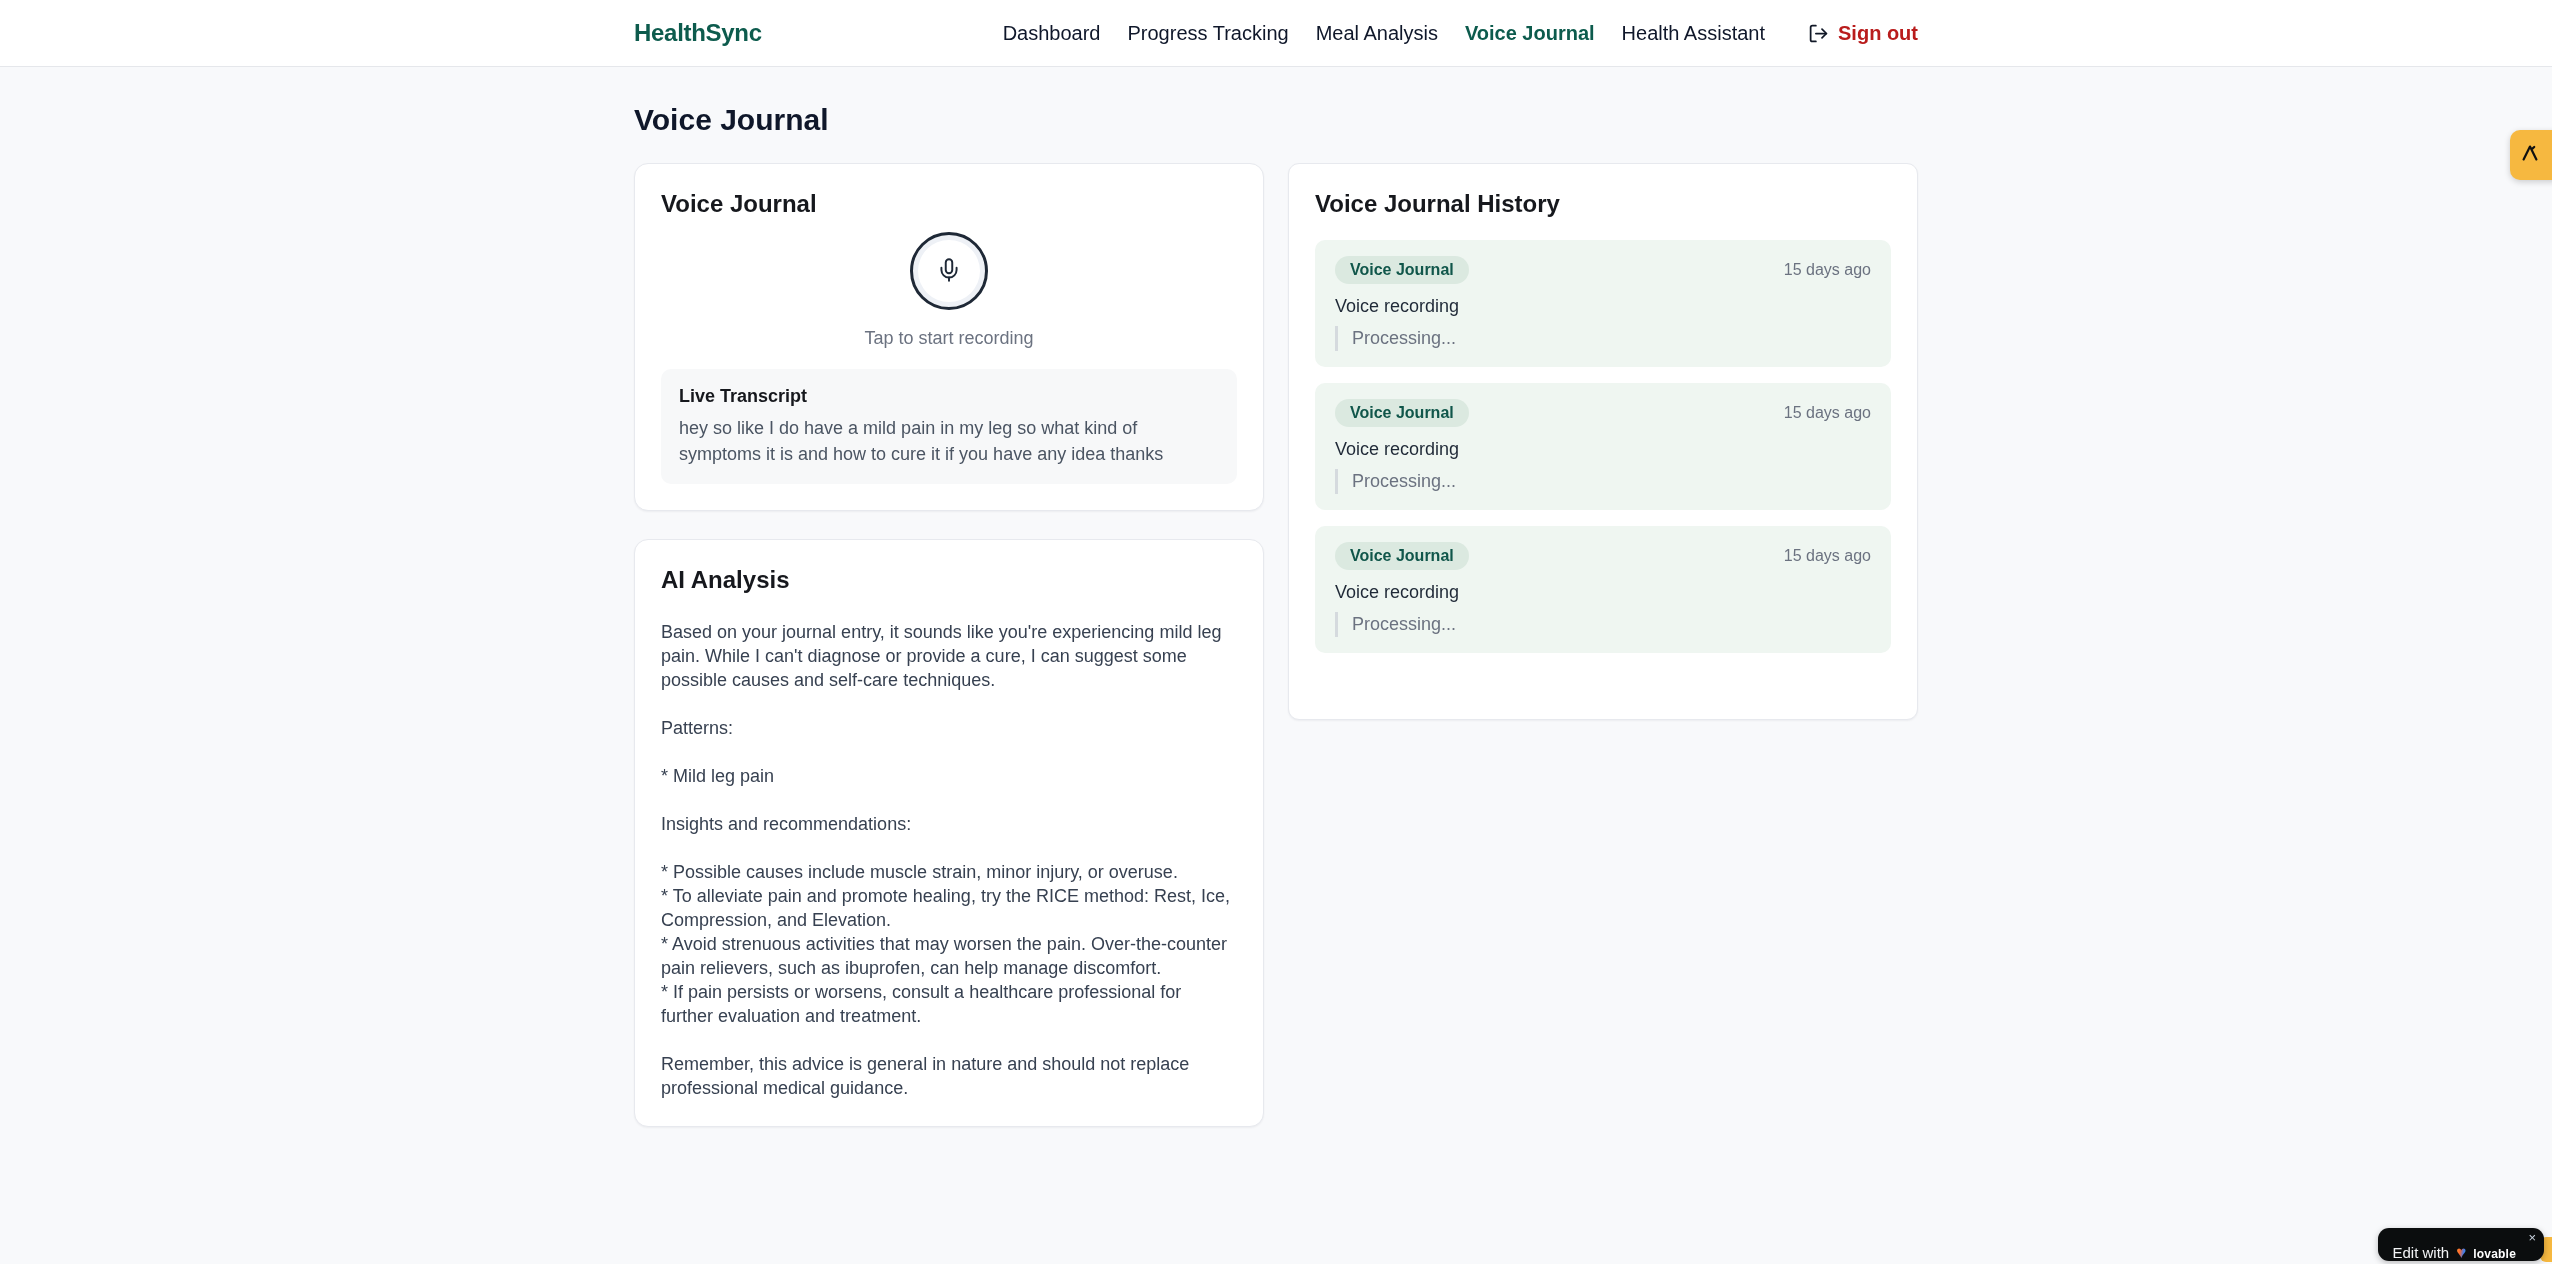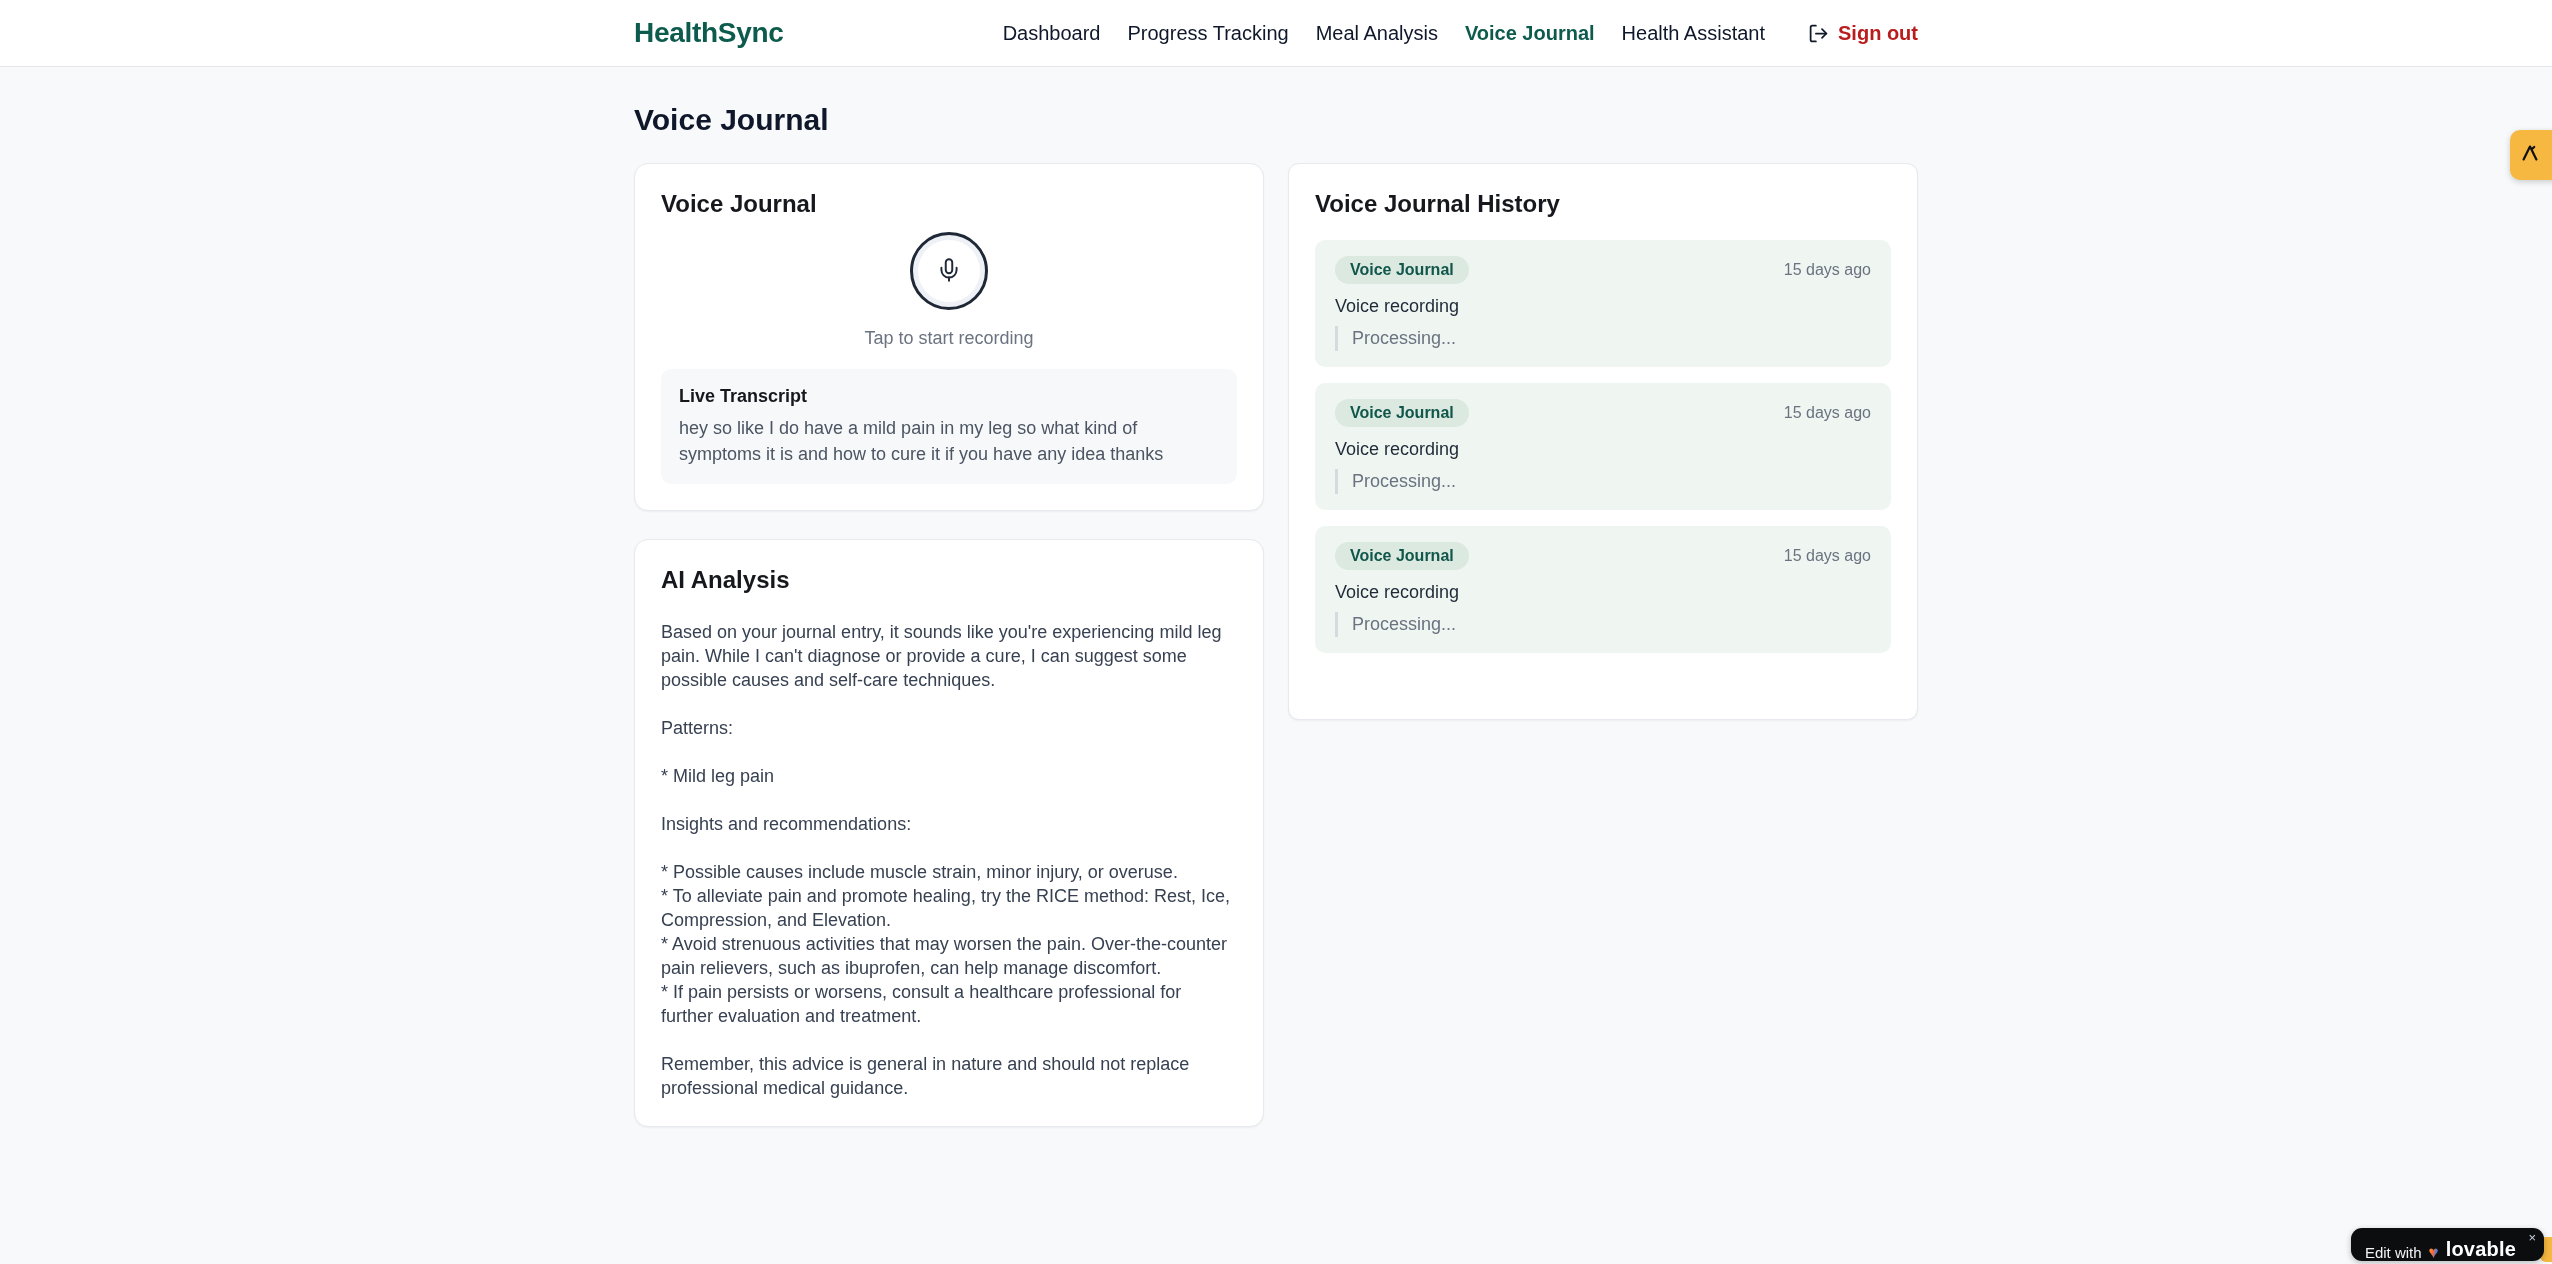--- a/index.html
+++ b/index.html
@@ -14,21 +14,21 @@
   .header {
     background:#ffffff;
     border-bottom:1px solid #e5e7eb;
     height:67px;
     width:100%;
   }
   .header-inner {
     width:1284px; margin:0 auto; height:100%;
     display:flex; align-items:center; justify-content:space-between;
   }
-  .logo { font-size:28px; font-weight:700; color:#0d5b4d; letter-spacing:-0.3px; cursor:pointer; }
+  .logo { font-size:24px; font-weight:700; color:#0d5b4d; letter-spacing:-0.3px; cursor:pointer; }
   .nav { display:flex; align-items:center; gap:27px; }
   .nav a {
     text-decoration:none; font-size:20px; font-weight:500; color:#0f172a; cursor:pointer;
   }
   .nav a.active { color:#0d5b4d; font-weight:600; }
   .signout { display:flex; align-items:center; gap:9px; margin-left:16px; cursor:pointer; }
   .signout svg { display:block; }
   .signout-label { font-size:20px; font-weight:600; color:#b91c1c; }
 
   
@@ -100,21 +100,21 @@
     background:#0b0d0e; border-radius:11px; height:33px;
     display:flex; align-items:flex-end; gap:7px; padding:0 28px 0 14px;
     box-shadow:0 2px 6px rgba(0,0,0,.25); cursor:pointer;
   }
   .lovable-prefix { color:#f3f4f6; font-size:15px; }
   .lovable-heart {
     font-size:17px; line-height:1;
     background:linear-gradient(100deg,#ffa53c 0%,#ff6a2b 38%,#3e7bf0 72%,#46c3c8 100%);
     -webkit-background-clip:text; background-clip:text; color:transparent;
   }
-  .lovable-brand { color:#ffffff; font-size:20px; font-weight:700; letter-spacing:.2px; }
+  .lovable-brand { color:#ffffff; font-size:12px; font-weight:700; letter-spacing:.2px; }
   .lovable-close {
     position:absolute; top:3px; right:8px; color:#cbd5e1; font-size:13px; line-height:1; cursor:pointer;
   }
   .corner-sliver {
     position:fixed; bottom:2px; right:0; width:12px; height:25px;
     background:#f6b840; border-radius:6px 0 0 6px; z-index:40;
   }
 </style>
 </head>
 <body>

